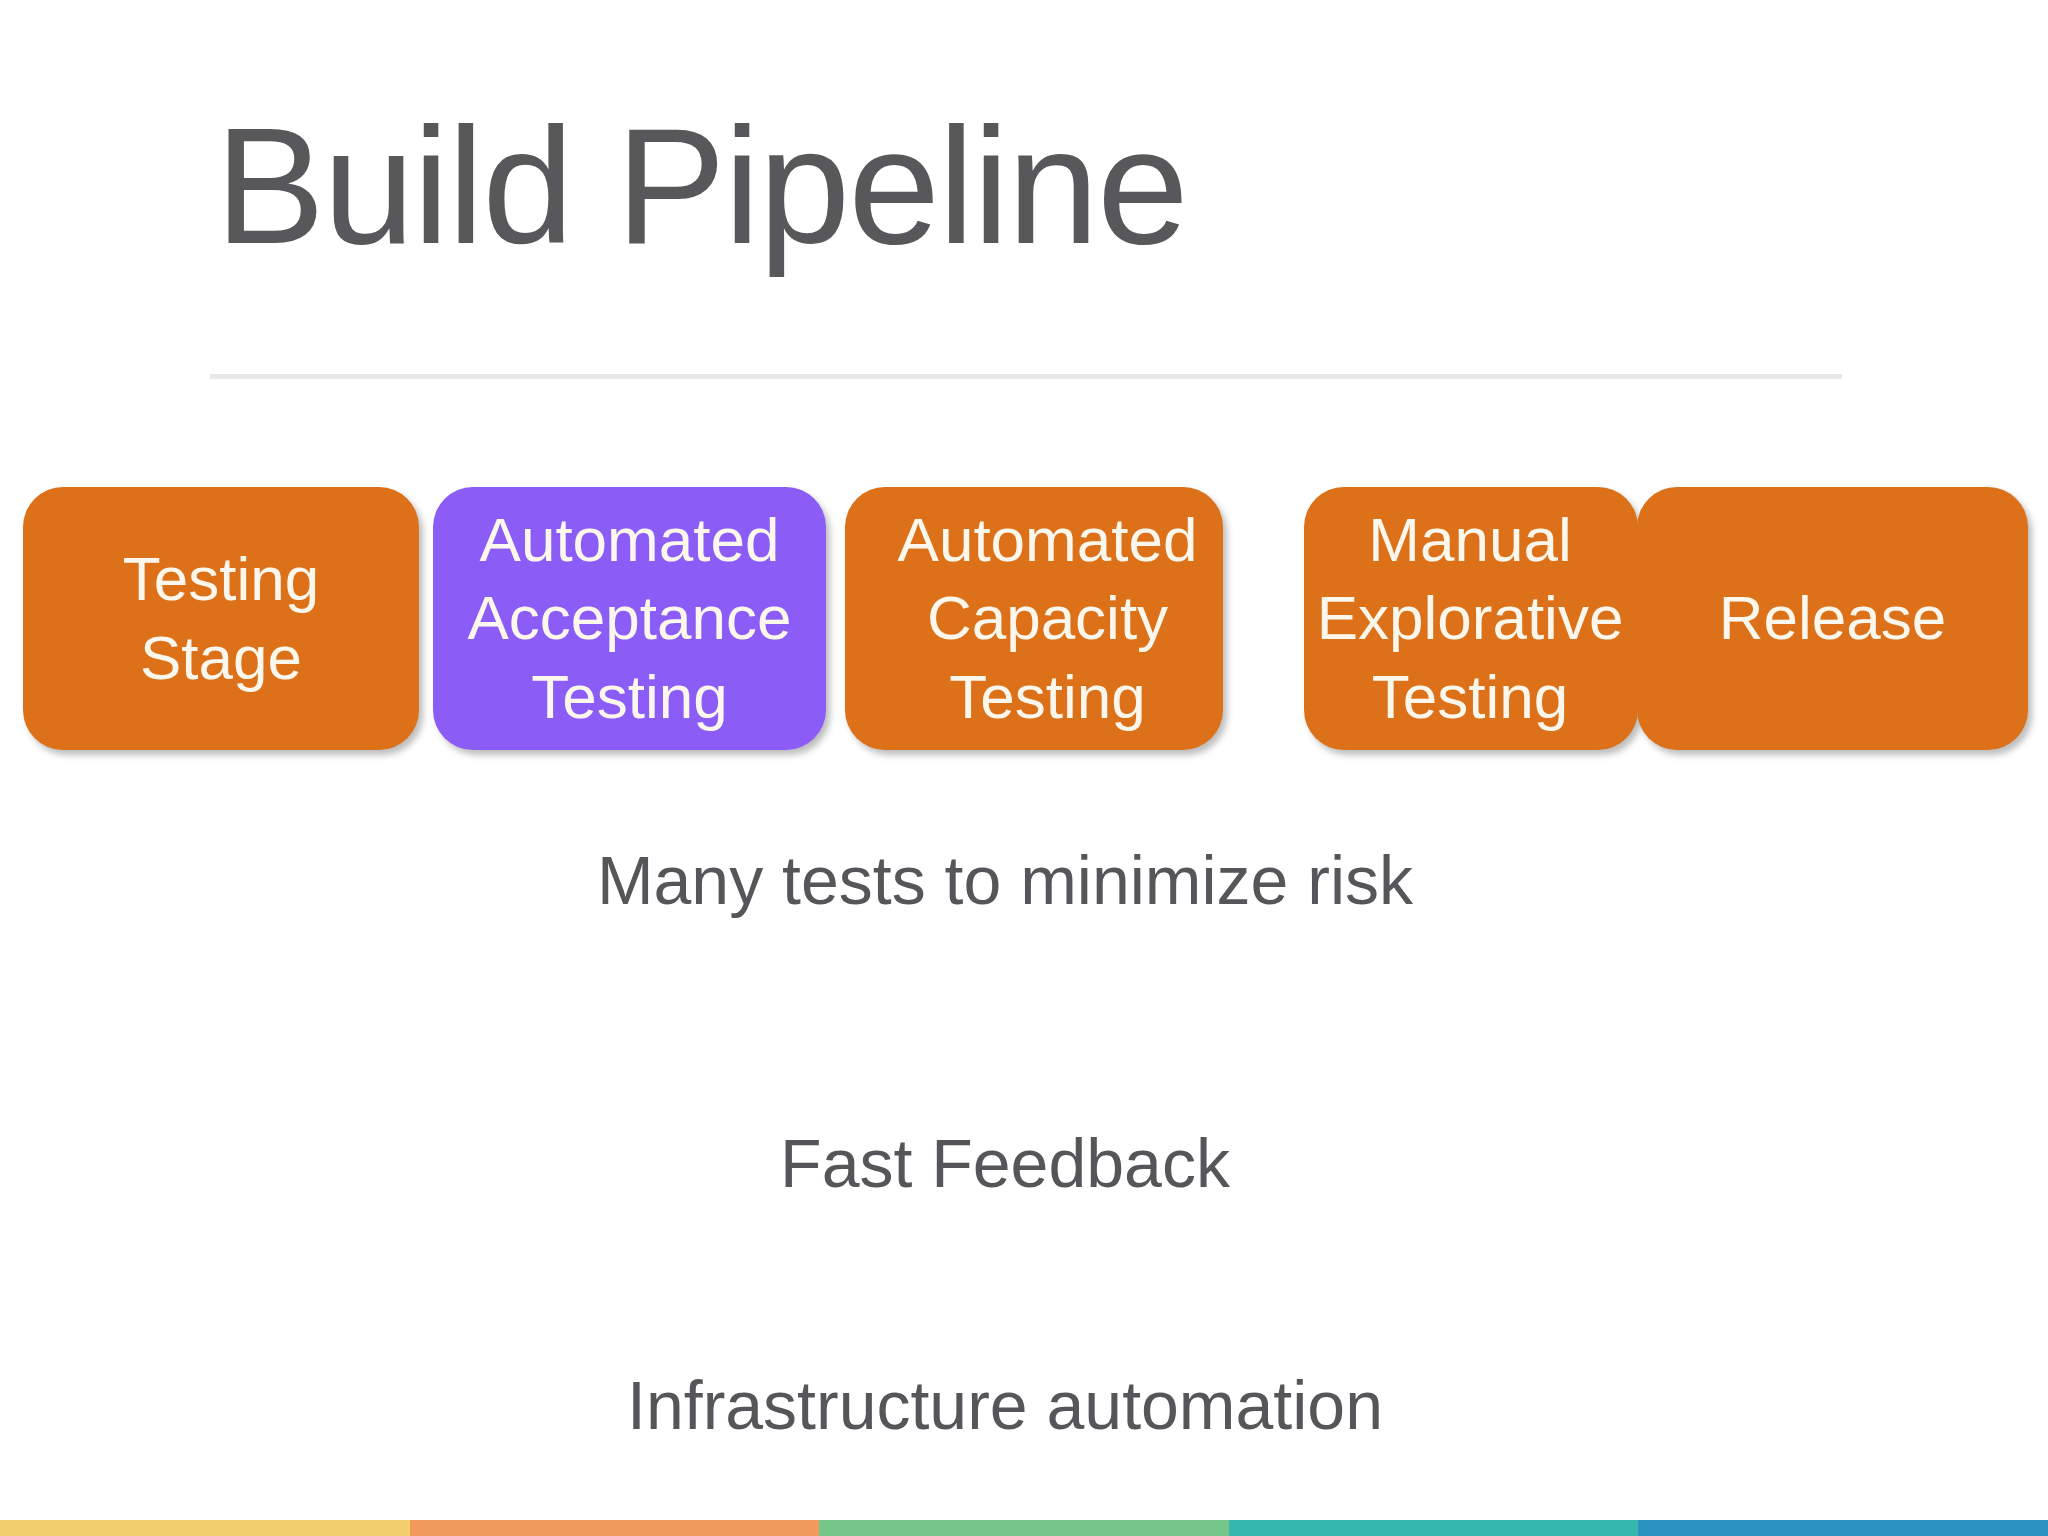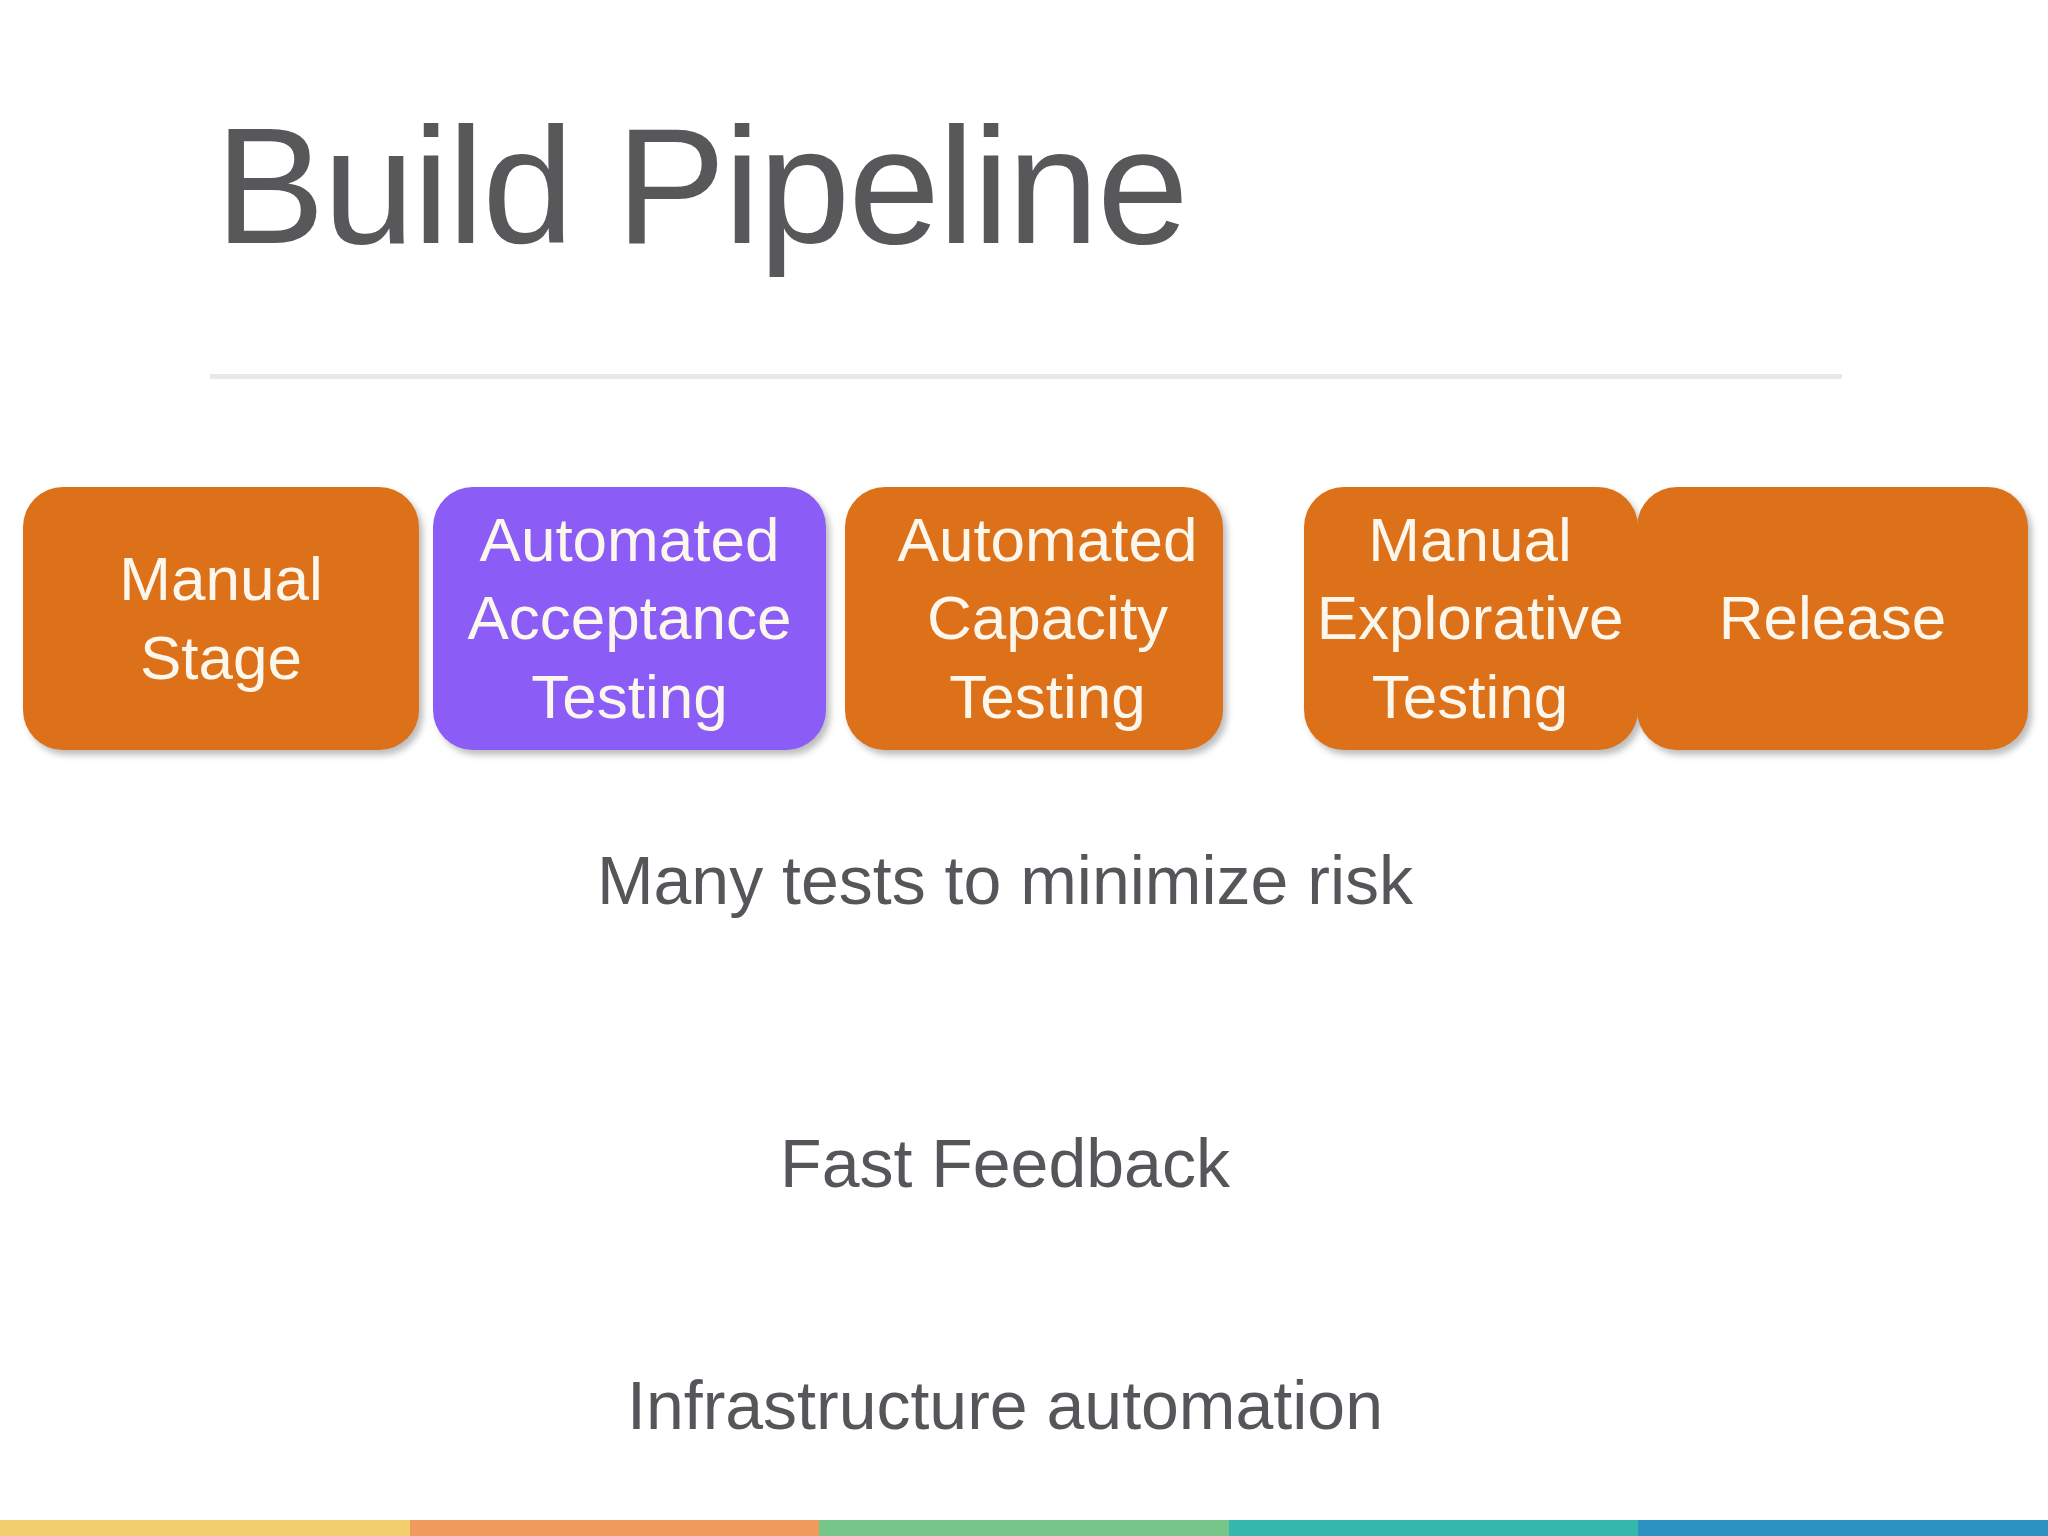--- a/index.html
+++ b/index.html
@@ -89,21 +89,21 @@
 </head>
 <body>
 
 <div class="slide">
 
   <h1 class="slide-title">Build Pipeline</h1>
 
   <div class="title-divider" style="background: rgb(232, 232, 232);"></div>
 
   <div class="stage-box stage-1" style="background: rgb(221, 113, 25);">
-    <span class="stage-label">Manual Stage</span>
+    <span class="stage-label">Testing Stage</span>
   </div>
 
   <div class="stage-box stage-2" style="background: #8b5cf6;">
     <span class="stage-label">Automated Acceptance Testing</span>
   </div>
 
   <div class="stage-box stage-3" style="background: rgb(221, 113, 25); padding-left: 45px;">
     <span class="stage-label">Automated Capacity Testing</span>
   </div>
 

